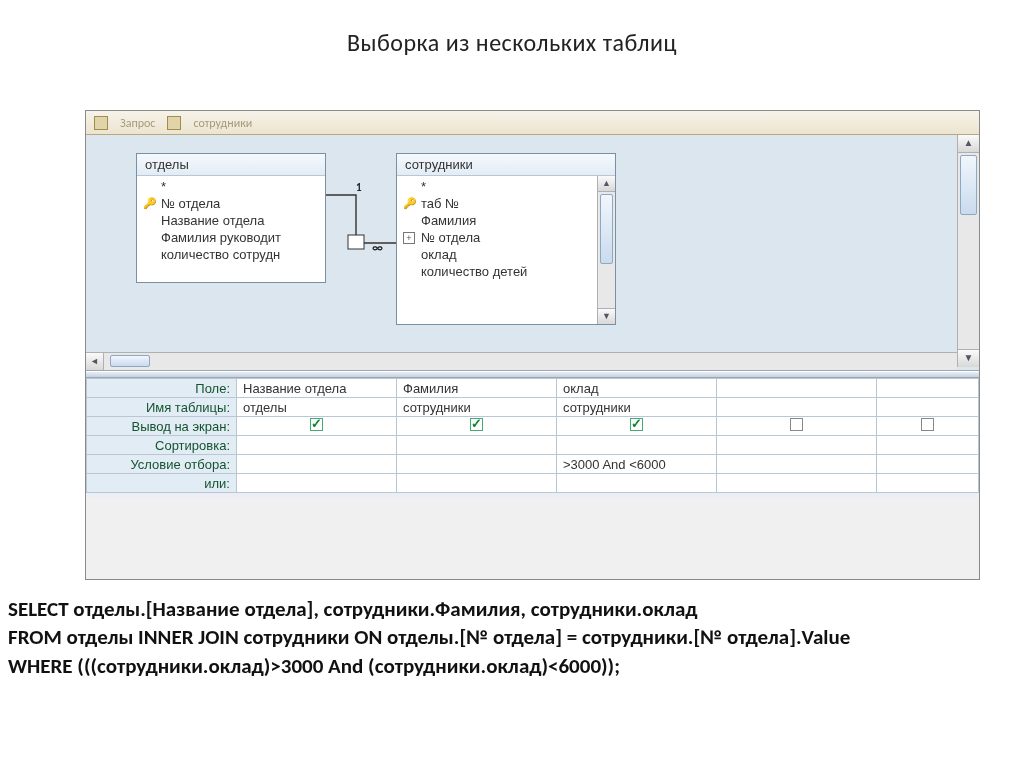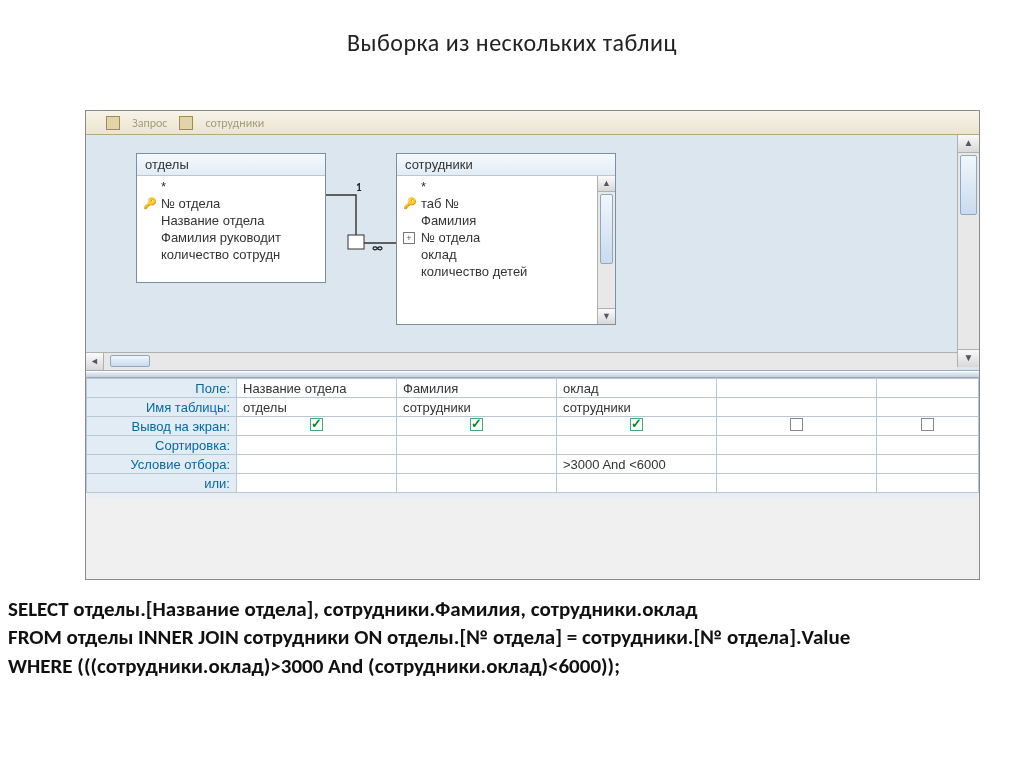--- a/index.html
+++ b/index.html
@@ -31,21 +31,21 @@
     overflow: hidden;
   }
   .tab-strip {
     height: 24px;
     background: linear-gradient(#f7f3ea,#ece4cf);
     border-bottom: 1px solid #b5a97f;
     display: flex;
     align-items: center;
     font-size: 12px;
     color: #5a4a1a;
-    padding-left: 20px;
+    padding-left: 8px;
     gap: 12px;
     overflow: hidden;
   }
   .tab-strip .tabicon { width: 14px; height: 14px; display:inline-block; background:#e0d4a8; border:1px solid #a08c4c; }
   .design-pane {
     position: relative;
     height: 236px;
     background: #dce6ef;
     border-bottom: 1px solid #9aa8b5;
   }
@@ -147,21 +147,21 @@
     padding: 1px 6px;
     height: 19px;
     background: #fff;
     color: #333;
     text-align: left;
   }
   .grid-table .rowhdr {
     width: 150px;
     background: #e2ecf5;
     text-align: right;
-    color: #0369a1;
+    color: #14532d;
     font-weight: normal;
   }
   .grid-table .colcell { width: 160px; }
   .checkbox-cell { text-align:center !important; }
   .chk {
     display:inline-block; width:13px; height:13px; border:1px solid #4a7; position:relative;
   }
   .chk.checked::after {
     content:"✓"; position:absolute; left:0; top:-3px; font-size:13px; color:#0a8a2a; font-weight:bold;
   }

